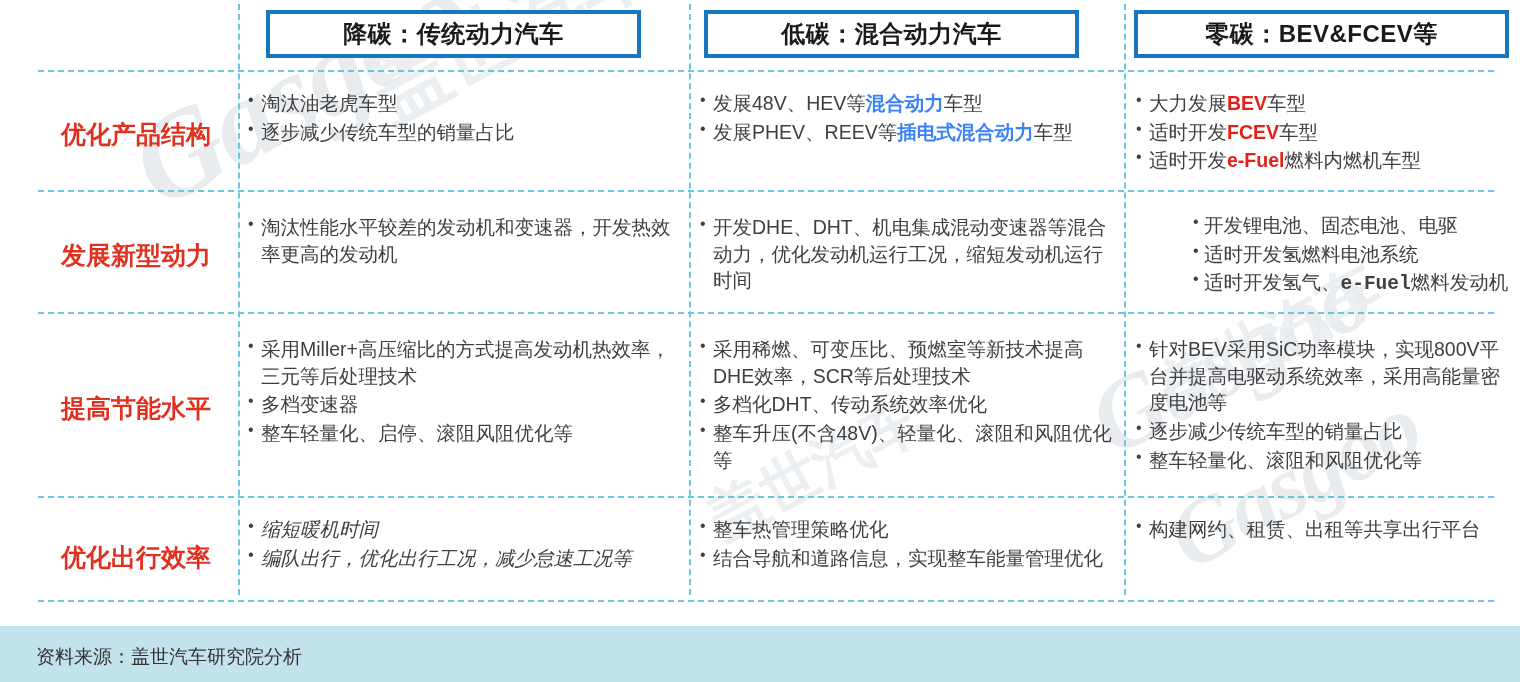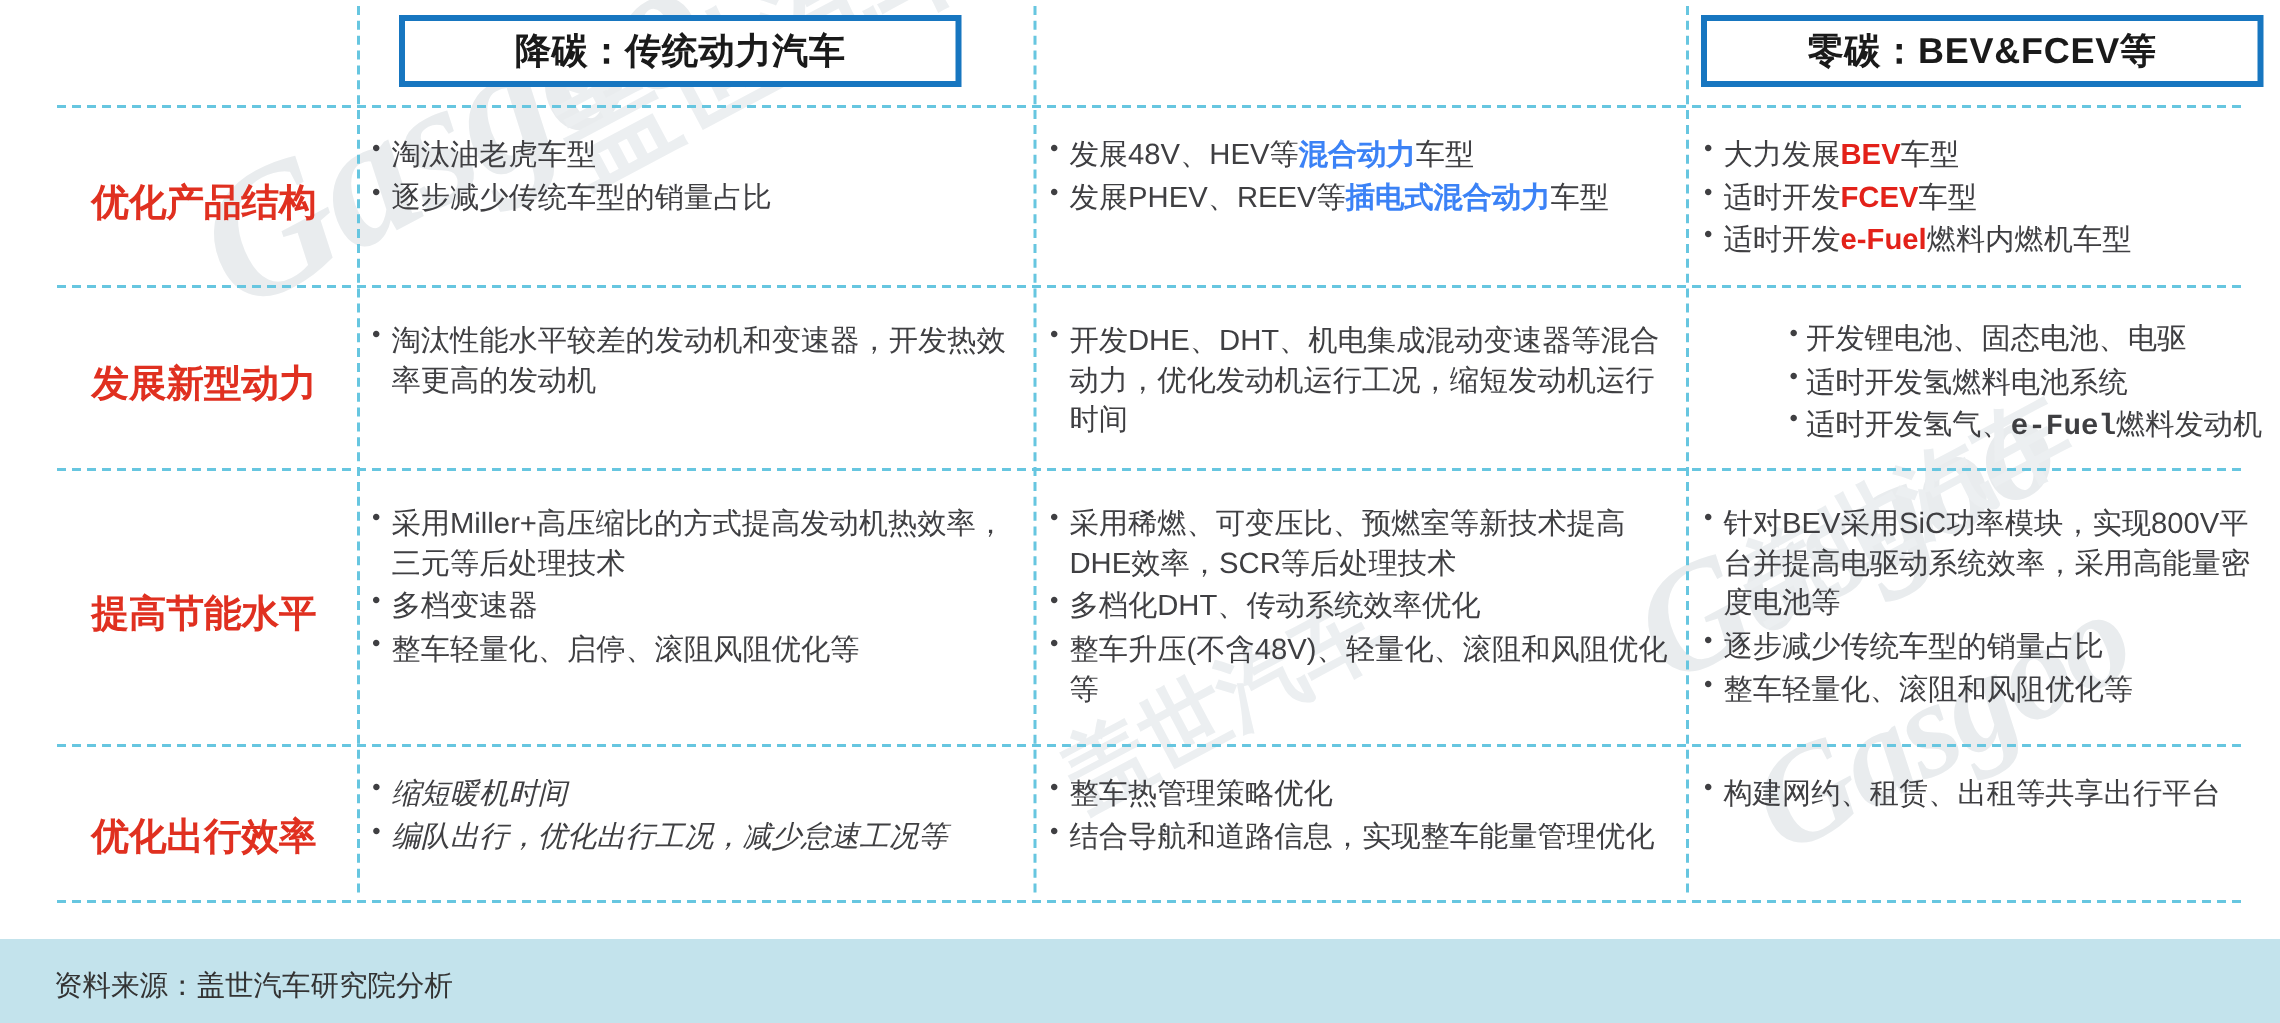--- a/index.html
+++ b/index.html
@@ -86,20 +86,23 @@
   <div class="wm-cn wmc2">盖世汽车</div>
   <div class="wm-cn wmc3">盖世汽车</div>
 </div>
 
 <div class="sheet">
 
   <div class="headrow">
     <div class="hbox hb1">
       <span>降碳：传统动力汽车</span>
     </div>
+    <div class="hbox hb2">
+      <span>低碳：混合动力汽车</span>
+    </div>
     <div class="hbox hb3">
       <span>零碳：BEV&amp;FCEV等</span>
     </div>
   </div>
 
   <div class="vsep v1"></div>
   <div class="vsep v2"></div>
   <div class="vsep v3"></div>
 
   <div id="rows-host">

